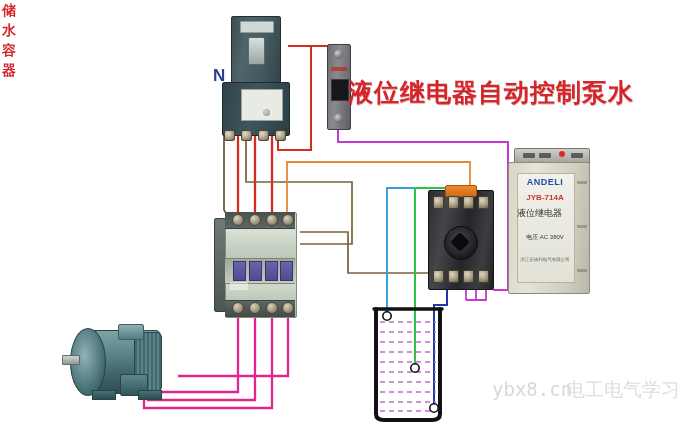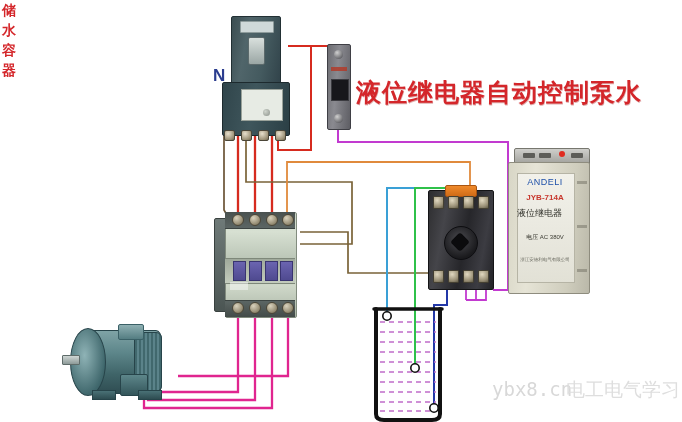--- a/index.html
+++ b/index.html
@@ -21,21 +21,21 @@
     top: 0;
     width: 682px;
     height: 422px;
   }
   .txt {
     position: absolute;
     white-space: nowrap;
     user-select: none;
   }
   #title-text {
-    left: 356px;
+    left: 348px;
     top: 76px;
     font-size: 25px;
     font-weight: bold;
     color: #d4262a;
     letter-spacing: 1px;
     font-family: "DejaVu Sans", sans-serif;
     text-shadow: 0.5px 0.5px 0 rgba(160,20,20,0.35);
   }
   #neutral-label {
     left: 213px;
@@ -341,21 +341,21 @@
     width: 56px; height: 108px;
     background: linear-gradient(180deg,#f2f1ea,#e2e1d6);
     border: 1px solid #b6b4a5;
   }
   .lr-brand {
     position: absolute;
     left: 8px; top: 14px;
     width: 56px;
     text-align: center;
     font-size: 9px;
-    font-weight: normal;
+    font-weight: bold;
     color: #1e50a8;
     font-family: "Liberation Sans", sans-serif;
     letter-spacing: .5px;
   }
   .lr-model {
     position: absolute;
     left: 8px; top: 30px;
     width: 56px;
     text-align: center;
     font-size: 8px;

